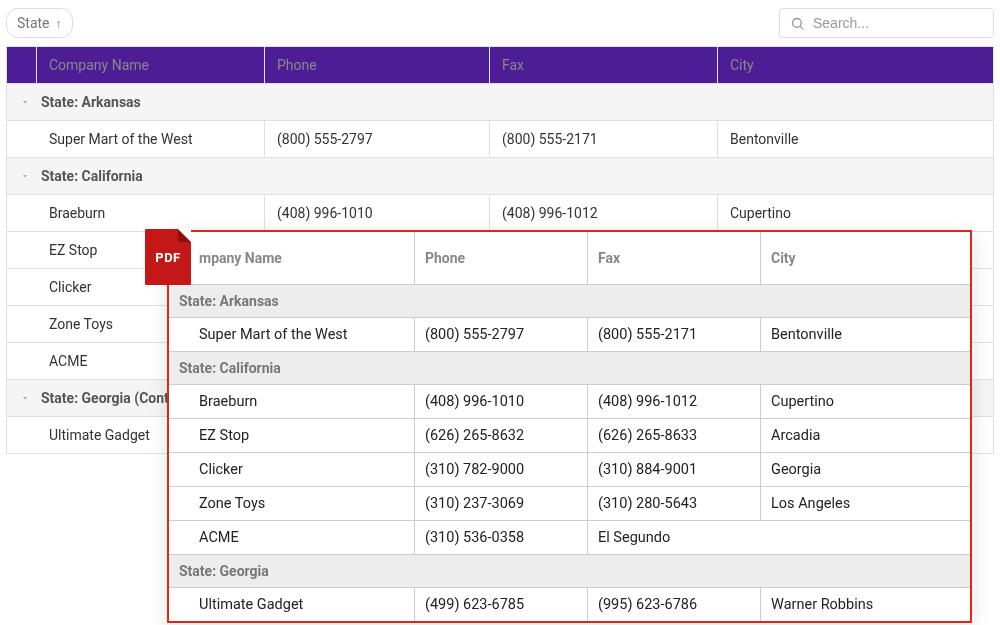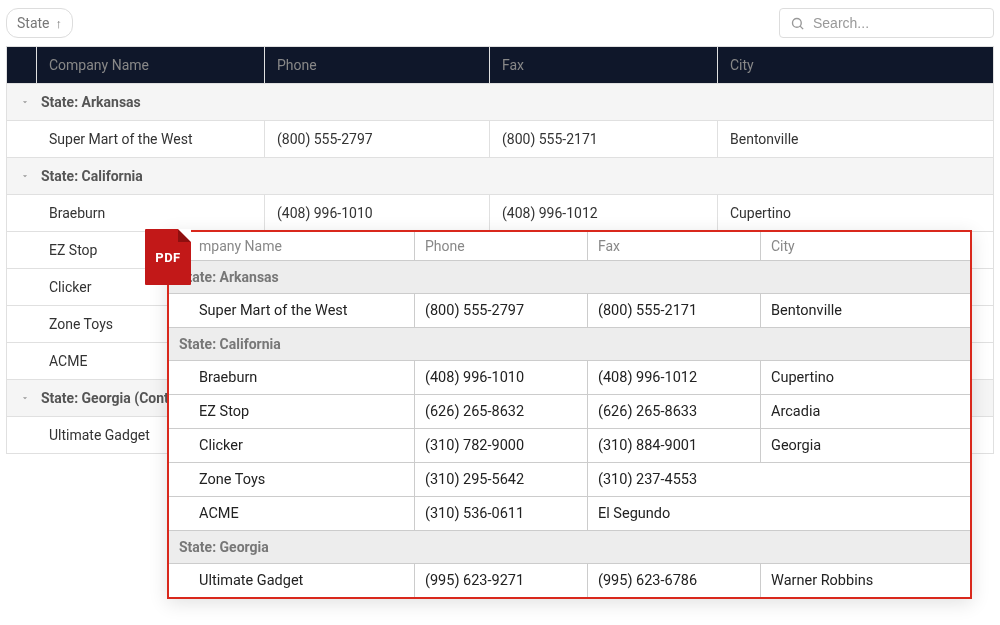--- a/index.html
+++ b/index.html
@@ -56,21 +56,21 @@
     .search-box input::placeholder { color: #999; }
     .icon-search svg { display: block; }
 
     
     .grid {
       border: 1px solid #e0e0e0;
       margin: 0 6px;
     }
     .grid-header {
       display: flex;
-      background: #0f172a;
+      background: #4c1d95;
       border-bottom: 1px solid #e0e0e0;
       color: #888;
     }
     .grid-header > div {
       padding: 10px 12px;
       border-right: 1px solid #e0e0e0;
     }
     .grid-header > div:last-child { border-right: none; }
     .col-expand { width: 30px; flex-shrink: 0; }
     .col-company { flex: 0 0 228px; }
@@ -153,23 +153,24 @@
       clip-path: polygon(0 0, 100% 0, 100% 100%);
     }
 
     .ov-header {
       display: flex;
       background: #fff;
       border-bottom: 1px solid #ccc;
       color: #888;
     }
     .ov-header > div {
-      padding: 6px 10px;
+      padding: 18px 10px;
       border-right: 1px solid #ccc;
       font-size: 14px;
+      font-weight: bold;
     }
     .ov-header > div:last-child { border-right: none; }
     .ov-col-company { flex: 0 0 246px; padding-left: 30px !important; }
     .ov-col-phone   { flex: 0 0 173px; }
     .ov-col-fax     { flex: 0 0 173px; }
     .ov-col-city    { flex: 1; }
 
     .ov-group {
       background: #ededed;
       border-bottom: 1px solid #ccc;
@@ -331,29 +332,30 @@
         <div class="ov-col-city">Arcadia</div>
       </div>
       <div class="ov-row">
         <div class="ov-col-company">Clicker</div>
         <div class="ov-col-phone">(310) 782-9000</div>
         <div class="ov-col-fax">(310) 884-9001</div>
         <div class="ov-col-city">Georgia</div>
       </div>
       <div class="ov-row">
         <div class="ov-col-company">Zone Toys</div>
-        <div class="ov-col-phone">(310) 295-5642</div>
-        <div class="ov-col-fax">(310) 237-4553</div>
+        <div class="ov-col-phone">(310) 237-3069</div>
+        <div class="ov-col-fax">(310) 280-5643</div>
+        <div class="ov-col-city">Los Angeles</div>
       </div>
       <div class="ov-row">
         <div class="ov-col-company">ACME</div>
-        <div class="ov-col-phone">(310) 536-0611</div>
+        <div class="ov-col-phone">(310) 536-0358</div>
         <div class="ov-col-city">El Segundo</div>
       </div>
       <div class="ov-group">State: Georgia</div>
       <div class="ov-row">
         <div class="ov-col-company">Ultimate Gadget</div>
-        <div class="ov-col-phone">(995) 623-9271</div>
+        <div class="ov-col-phone">(499) 623-6785</div>
         <div class="ov-col-fax">(995) 623-6786</div>
         <div class="ov-col-city">Warner Robbins</div>
       </div>
     </div>
 </div>
 
 </body></html>

